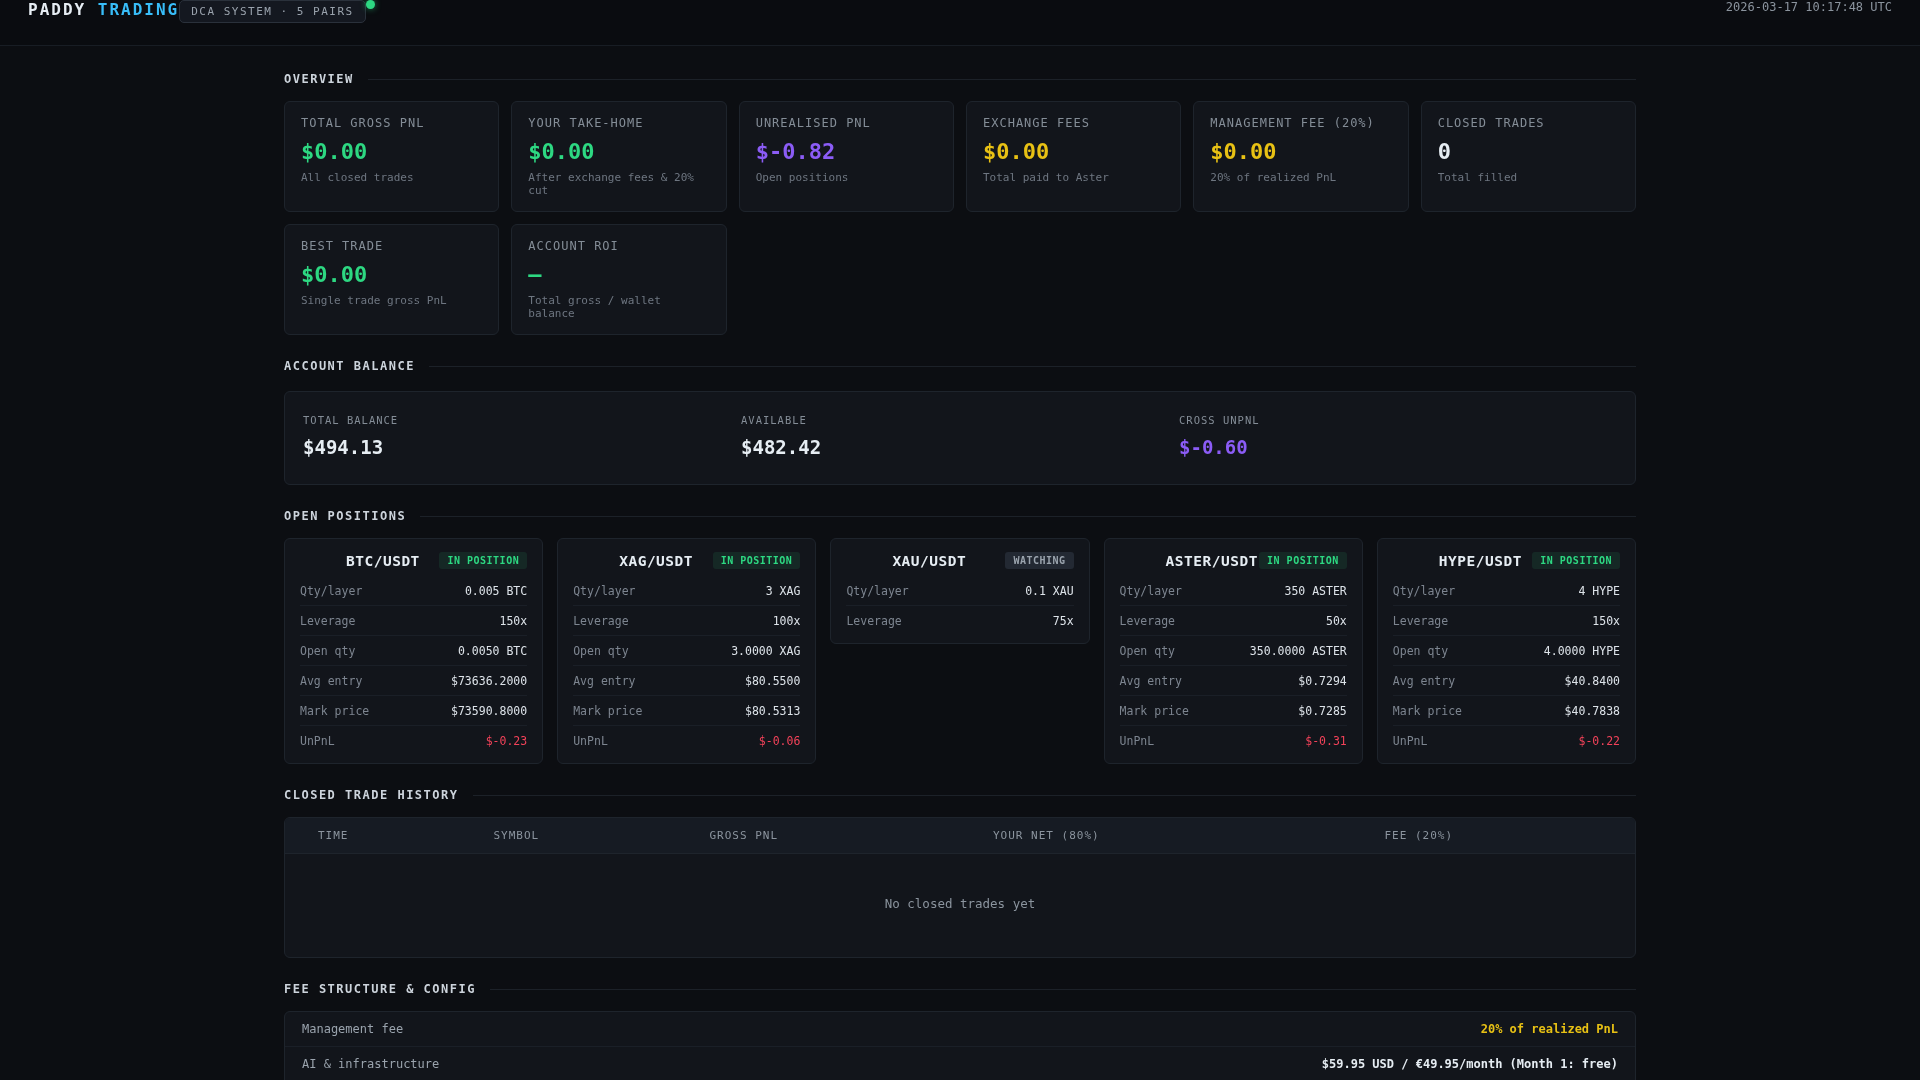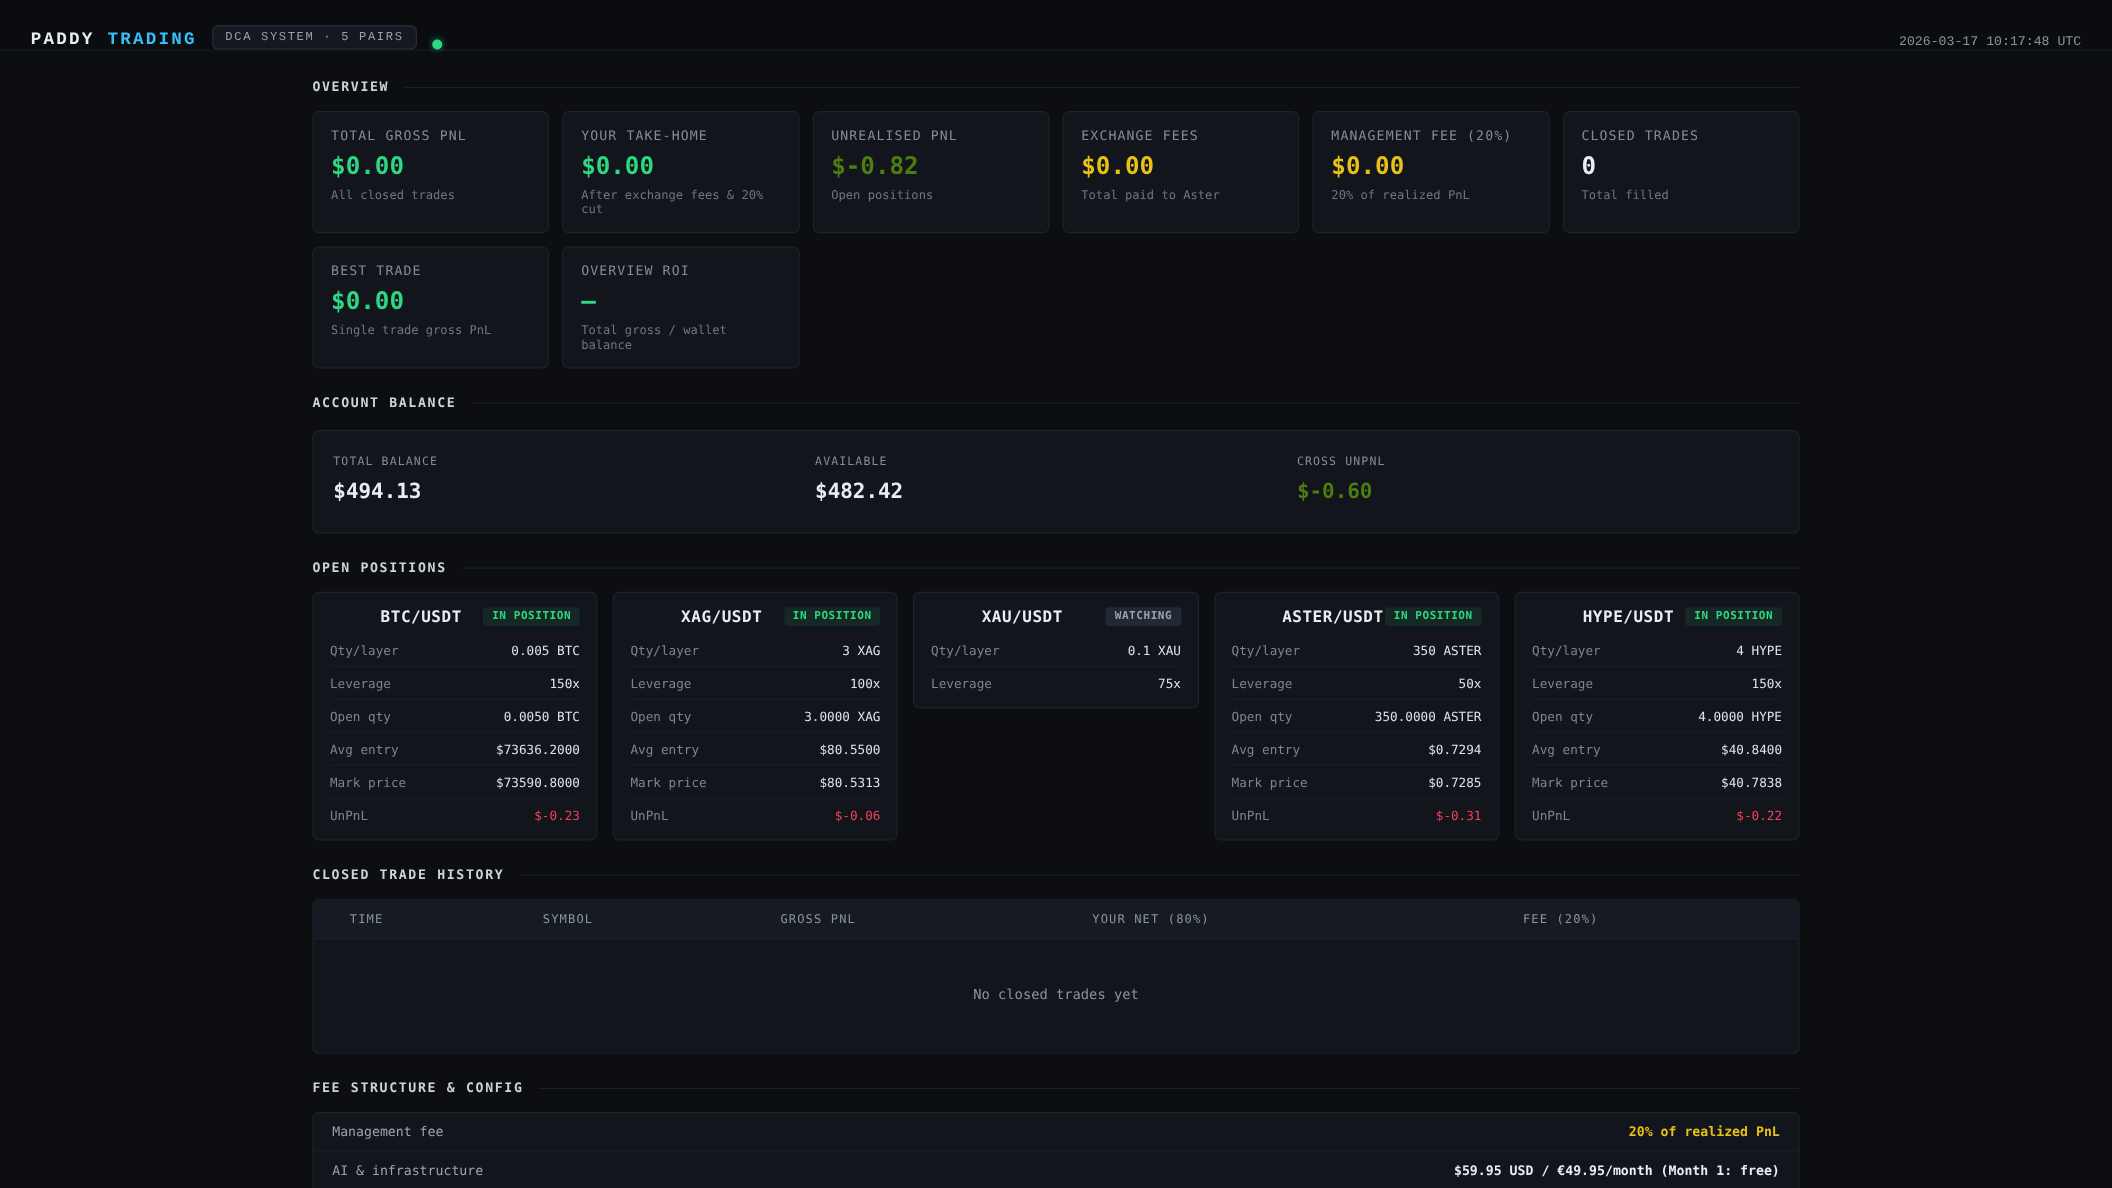--- a/index.html
+++ b/index.html
@@ -4,22 +4,22 @@
 <style>
   * { margin: 0; padding: 0; box-sizing: border-box; }
   html, body { width: 1920px; height: 1080px; overflow: hidden; }
   body {
     background: #0c0e12;
     font-family: "DejaVu Sans Mono", "Liberation Mono", monospace;
     color: #e6edf3;
   }
   
   .topbar {
-    height: 46px; display: flex; align-items: flex-end; gap: 14px;
-    padding: 0 28px; background: #0a0c10; border-bottom: 1px solid #181d24; font-family: Liberation Mono, monospace;
+    height: 46px; display: flex; align-items: flex-start; gap: 0;
+    padding: 0 28px; background: #0a0c10; border-bottom: 1px solid #181d24;
   }
   .brand { font-size: 16px; font-weight: bold; letter-spacing: 2px; white-space: nowrap; }
   .brand .accent { color: #38bdf8; }
   .sys-badge {
     border: 1px solid #2a313b; background: #141820; color: #9aa3ad;
     font-size: 11px; letter-spacing: 1.5px; padding: 4px 11px; border-radius: 5px;
   }
   .status-dot {
     width: 9px; height: 9px; border-radius: 50%;
     background: #2dd882; box-shadow: 0 0 6px rgba(45,216,130,.6);
@@ -37,21 +37,21 @@
     background: #12151b; border: 1px solid #1e242c; border-radius: 6px;
   }
 
   
   .ov-grid { display: grid; grid-template-columns: repeat(6, 1fr); gap: 12px; }
   .ov-card { padding: 14px 16px; }
   .ov-label { font-size: 12px; letter-spacing: 1px; color: #848d97; }
   .ov-value { font-size: 22px; font-weight: bold; margin-top: 9px; }
   .ov-sub { font-size: 11px; color: #6e7681; margin-top: 7px; }
   .c-green { color: #2dd882; }
-  .c-red { color: #4d7c0f; }
+  .c-red { color: #8b5cf6; }
   .c-yellow { color: #e8c114; }
   .c-white { color: #e6edf3; }
 
   
   .bal-card { display: grid; grid-template-columns: repeat(3, 1fr); padding: 22px 18px 26px; margin-top: 18px; }
   .bal-label { font-size: 10.5px; letter-spacing: 1px; color: #848d97; }
   .bal-value { font-size: 19px; font-weight: bold; margin-top: 10px; }
 
   
   .pos-grid { display: grid; grid-template-columns: repeat(5, 1fr); gap: 14px; align-items: start; }
@@ -139,21 +139,21 @@
         <div class="ov-label">CLOSED TRADES</div>
         <div class="ov-value c-white">0</div>
         <div class="ov-sub">Total filled</div>
       </div>
       <div class="card ov-card">
         <div class="ov-label">BEST TRADE</div>
         <div class="ov-value c-green">$0.00</div>
         <div class="ov-sub">Single trade gross PnL</div>
       </div>
       <div class="card ov-card">
-        <div class="ov-label">OVERVIEW ROI</div>
+        <div class="ov-label">ACCOUNT ROI</div>
         <div class="ov-value c-green">—</div>
         <div class="ov-sub">Total gross / wallet balance</div>
       </div>
     </div>
   </section>
 
   <section class="section">
     <div class="sec-head">
       <span class="sec-title">ACCOUNT BALANCE</span>
       <span class="sec-rule"></span>

